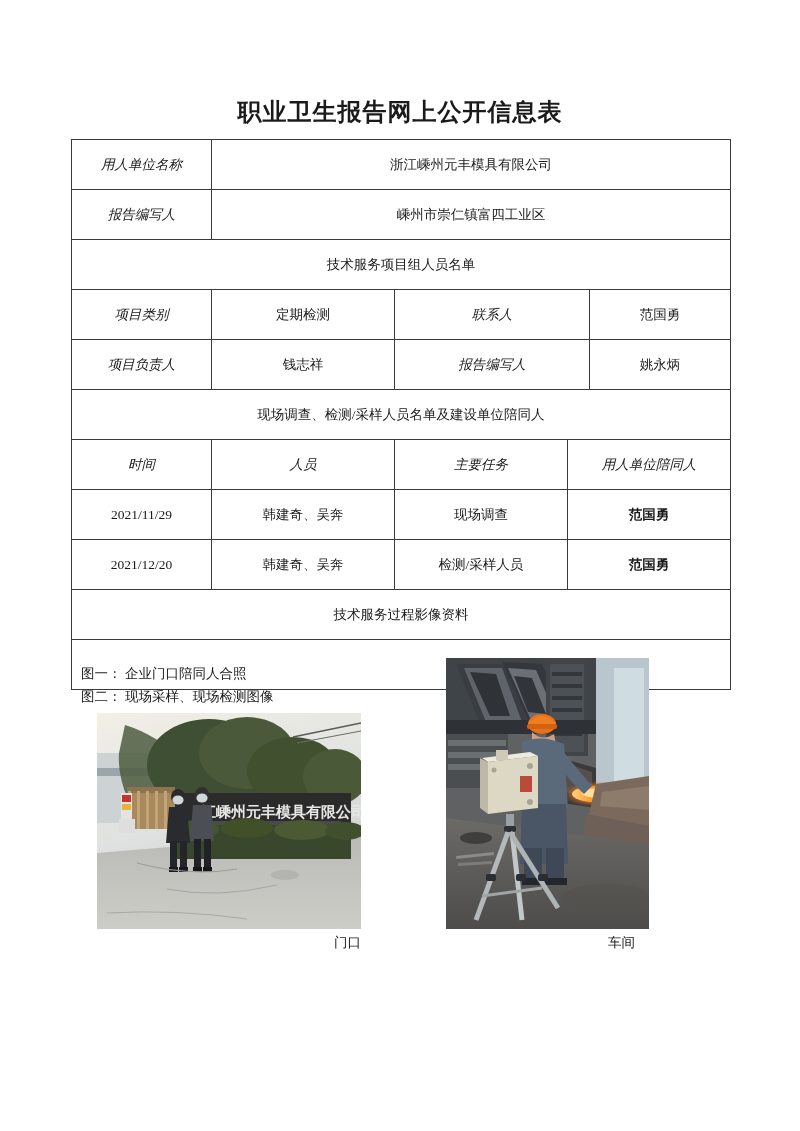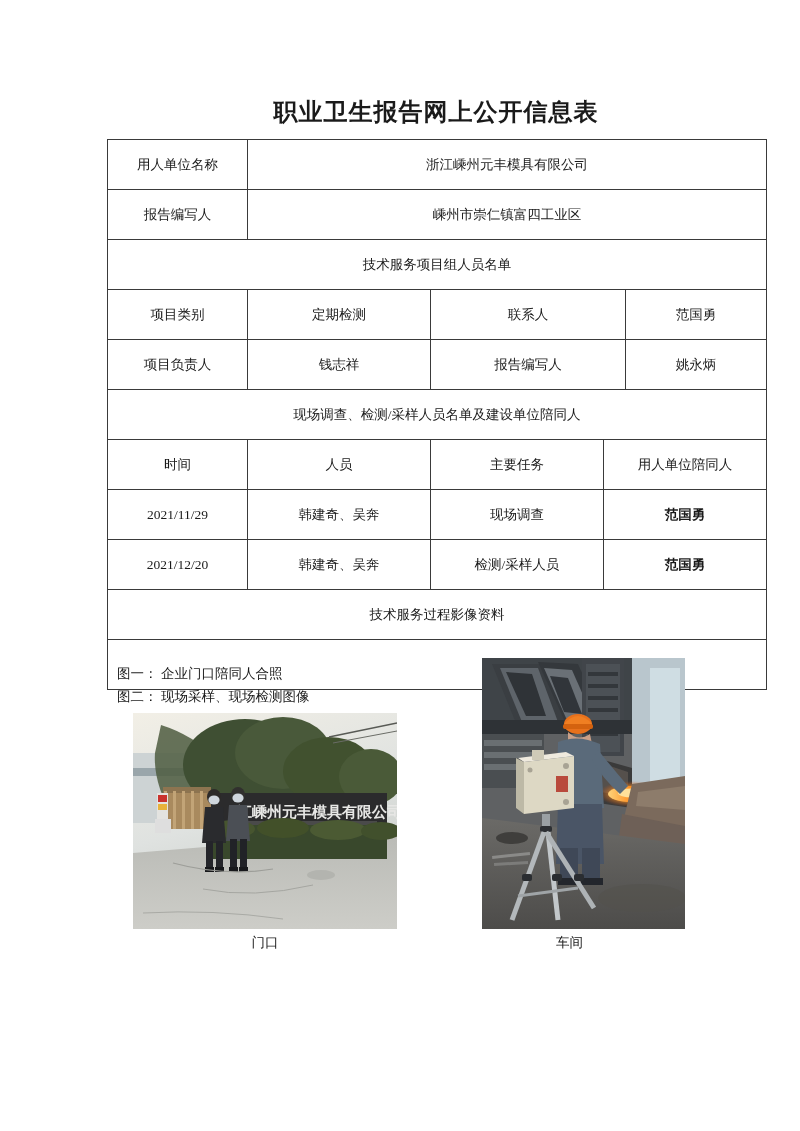--- a/index.html
+++ b/index.html
@@ -12,21 +12,20 @@
     height: 1131px;
     position: relative;
     font-family: "Liberation Serif", "DejaVu Serif", serif;
     color: #1a1a1a;
     overflow: hidden;
   }
   .page {
     position: absolute;
     inset: 0;
     background: #ffffff;
-    margin-left: 36px;
   }
   .doc-title {
     position: absolute;
     left: 0;
     top: 96px;
     width: 800px;
     text-align: center;
     font-size: 24px;
     font-weight: 700;
     letter-spacing: 1px;
@@ -43,21 +42,21 @@
   table.info-table td {
     border: 1px solid #3a3a3a;
     text-align: center;
     vertical-align: middle;
     font-size: 13.5px;
     padding: 0;
     height: 49px;
     line-height: 1.3;
     font-family: "Liberation Serif", "DejaVu Serif", serif;
   }
-  td.label { font-size: 13.5px; }
+  td.label { font-size: 13.5px; font-style: italic; }
   td.value { font-size: 13.5px; }
   td.merged {
     height: 49px;
     font-size: 13.5px;
   }
   td.sans {
     font-family: "Liberation Sans", "DejaVu Sans", sans-serif;
     font-size: 13px;
     font-weight: 600;
   }
@@ -94,21 +93,21 @@
     position: absolute;
     overflow: hidden;
     background: #cfd3d6;
   }
   .photo svg { display: block; width: 100%; height: 100%; }
   #photo-gate  { left: 25px;  top: 73px; width: 264px; height: 216px; }
   #photo-shop  { left: 374px; top: 18px; width: 203px; height: 271px; }
   .photo-caption {
     position: absolute;
     font-size: 13.5px;
-    text-align: center;
+    text-align: right;
     font-family: "Liberation Serif", "DejaVu Serif", serif;
   }
   #caption-gate { left: 25px;  top: 294px; width: 264px; }
   #caption-shop { left: 360px; top: 294px; width: 203px; }
 </style>
 </head>
 <body>
 
 <div class="page">
 

